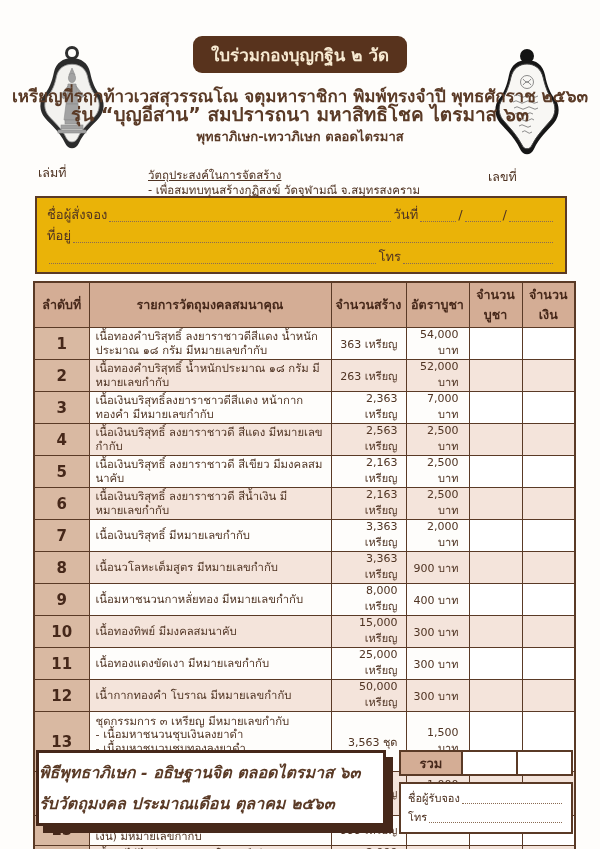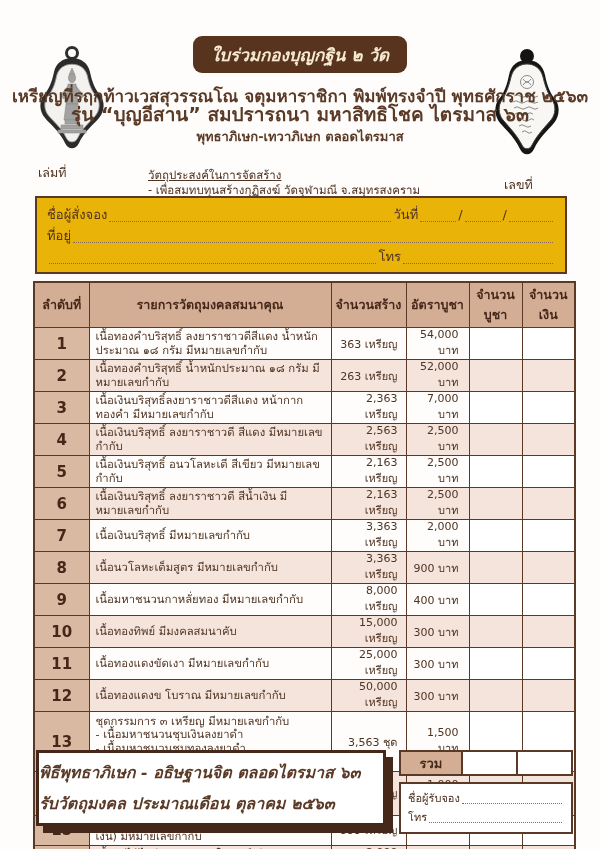--- a/index.html
+++ b/index.html
@@ -11,33 +11,33 @@
     --tan2:#d9b9a2;
     --pink:#f4e4db;
     --ink:#4f3322;
   }
   *{margin:0;padding:0;box-sizing:border-box;}
   body{background:#ffffff;font-family:"DejaVu Sans","Liberation Sans",sans-serif;color:var(--ink);}
   .page{position:relative;width:600px;height:849px;background:#fefdfb;overflow:hidden;}
 
   .banner{position:absolute;left:50%;top:36px;transform:translateX(-50%);
     background:var(--banner-bg);color:var(--banner-text);
-    font-size:17px;font-weight:bold;font-style:italic;
+    font-size:17px;font-weight:bold;
     padding:5px 18px;border-radius:9px;white-space:nowrap;}
 
   .hline{position:absolute;left:0;width:100%;text-align:center;color:var(--brown);}
   .hline1{top:82px;font-size:17px;font-weight:bold;}
   .hline2{top:99px;font-size:19px;font-weight:bold;}
   .hline3{top:126px;font-size:13px;font-weight:bold;}
 
   .purpose{position:absolute;left:148px;top:147px;font-size:11.5px;line-height:15px;color:var(--ink);margin-top:21px;}
   .purpose .ph{text-decoration:underline;}
   .side-label{position:absolute;font-size:12.5px;color:var(--ink);}
   .book-no{left:38px;top:163px;}
-  .doc-no{left:504px;top:167px;margin-top:8px;}
+  .doc-no{left:488px;top:167px;}
 
   .order-box{position:absolute;left:35px;top:196px;width:532px;height:78px;
     border:2px solid var(--brown);background:#eab308;padding:8px 10px 6px 10px;
     display:flex;flex-direction:column;justify-content:space-between;font-size:13px;}
   .obrow{display:flex;align-items:flex-end;line-height:18px;}
   .dots{flex:1;border-bottom:1.6px dotted #8a6b53;height:14px;margin:0 2px 2px 2px;}
   .dots.short{flex:0 0 36px;}
   .dots.short2{flex:0 0 44px;}
 
   table.order{position:absolute;left:33px;top:281px;width:541px;border-collapse:collapse;
@@ -198,21 +198,21 @@
         <tr class="r-std alt">
           <td class="num-cell">4</td>
           <td class="item-cell">เนื้อเงินบริสุทธิ์ ลงยาราชาวดี สีแดง มีหมายเลขกำกับ</td>
           <td class="qty-cell">2,563 เหรียญ</td>
           <td class="price-cell">2,500 บาท</td>
           <td class="fill-cell"></td>
           <td class="fill-cell"></td>
         </tr>
         <tr class="r-std">
           <td class="num-cell">5</td>
-          <td class="item-cell">เนื้อเงินบริสุทธิ์ อนวโลหะเตี สีเขียว มีหมายเลขกำกับ</td>
+          <td class="item-cell">เนื้อเงินบริสุทธิ์ ลงยาราชาวดี สีเขียว มีมงคลสมนาคับ</td>
           <td class="qty-cell">2,163 เหรียญ</td>
           <td class="price-cell">2,500 บาท</td>
           <td class="fill-cell"></td>
           <td class="fill-cell"></td>
         </tr>
         <tr class="r-std alt">
           <td class="num-cell">6</td>
           <td class="item-cell">เนื้อเงินบริสุทธิ์ ลงยาราชาวดี สีน้ำเงิน มีหมายเลขกำกับ</td>
           <td class="qty-cell">2,163 เหรียญ</td>
           <td class="price-cell">2,500 บาท</td>
@@ -254,21 +254,21 @@
         <tr class="r-std">
           <td class="num-cell">11</td>
           <td class="item-cell">เนื้อทองแดงขัดเงา มีหมายเลขกำกับ</td>
           <td class="qty-cell">25,000 เหรียญ</td>
           <td class="price-cell">300 บาท</td>
           <td class="fill-cell"></td>
           <td class="fill-cell"></td>
         </tr>
         <tr class="r-std alt">
           <td class="num-cell">12</td>
-          <td class="item-cell">เนื้อทองแดงข โบราณ มีหมายเลขกำกับ</td>
+          <td class="item-cell">เนื้ากากทองคำ โบราณ มีหมายเลขกำกับ</td>
           <td class="qty-cell">50,000 เหรียญ</td>
           <td class="price-cell">300 บาท</td>
           <td class="fill-cell"></td>
           <td class="fill-cell"></td>
         </tr>
         <tr class="r-4ln">
           <td class="num-cell">13</td>
           <td class="item-cell">ชุดกรรมการ ๓ เหรียญ มีหมายเลขกำกับ
 - เนื้อมหาชนวนชุบเงินลงยาดำ
 - เนื้อมหาชนวนชุบทองลงยาดำ

